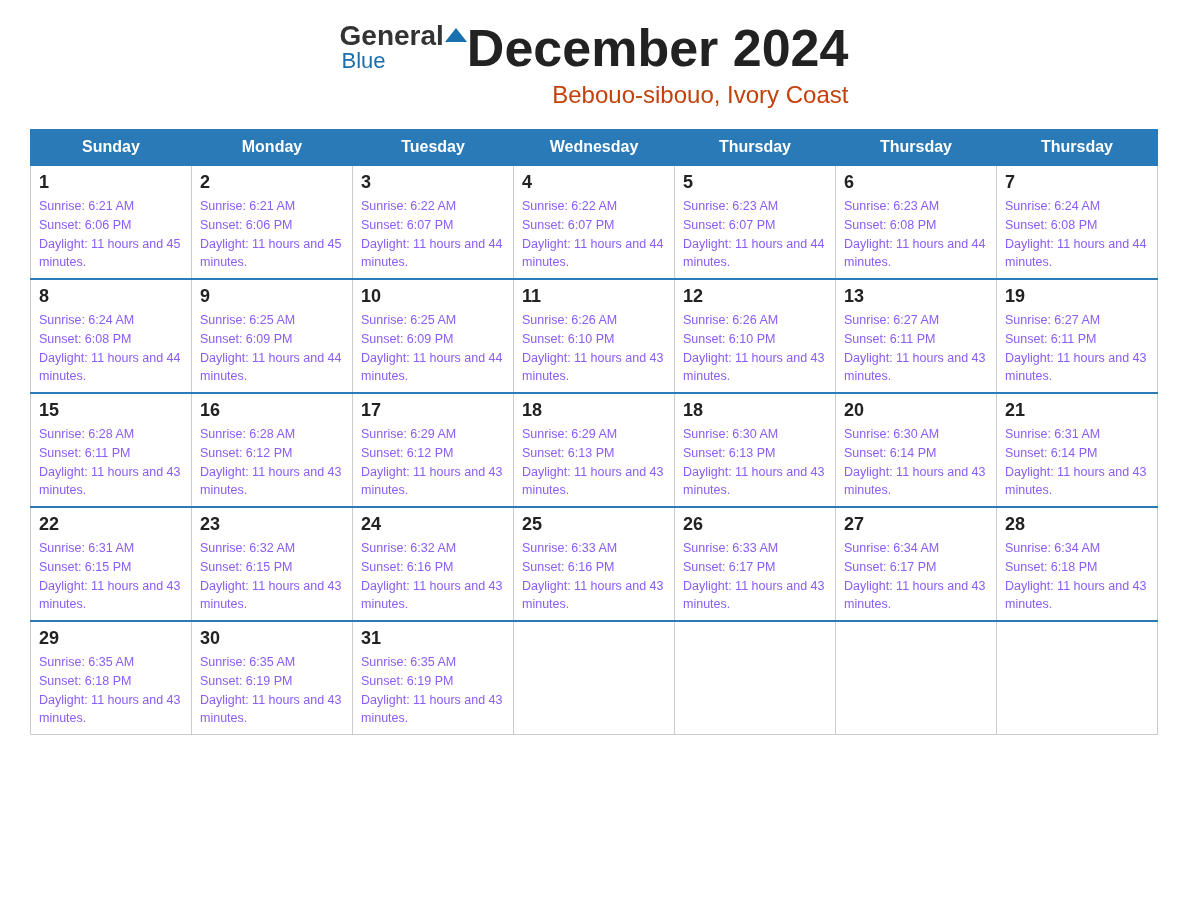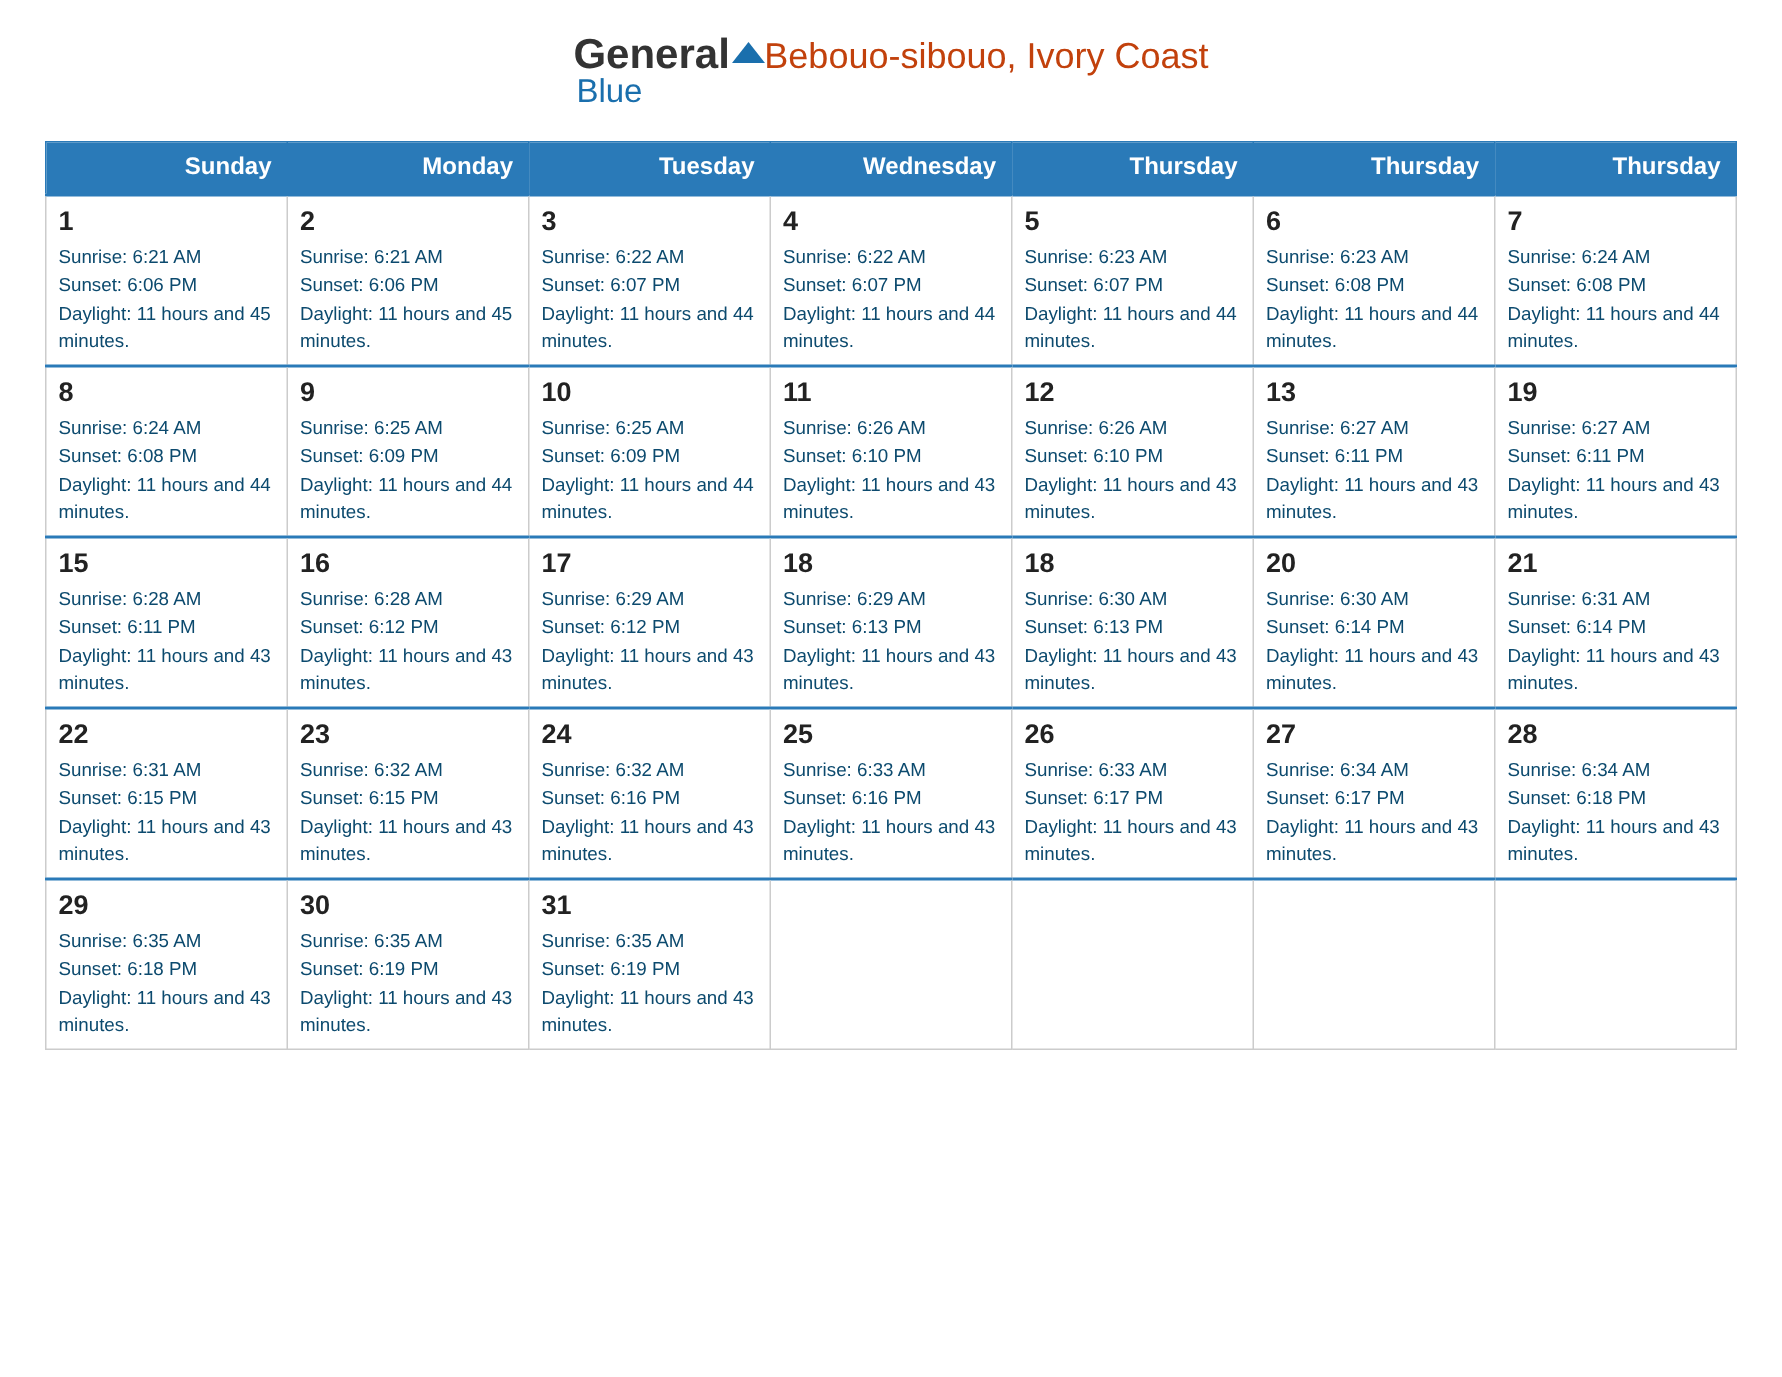--- a/index.html
+++ b/index.html
@@ -50,21 +50,21 @@
     .calendar {
       width: 100%;
       border-collapse: collapse;
     }
     .calendar th {
       background-color: #2a7ab8;
       color: #fff;
       font-size: 16px;
       font-weight: bold;
       padding: 8px 10px;
-      text-align: right;
+      text-align: center;
       border: 1px solid #2a7ab8;
     }
     .calendar td {
       vertical-align: top;
       padding: 6px 8px;
       border: 1px solid #ccc;
       width: 14.28%;
       min-height: 110px;
       font-size: 13px;
       color: #333;
@@ -72,21 +72,21 @@
     .day-num {
       font-size: 18px;
       font-weight: bold;
       color: #222;
       display: block;
       margin-bottom: 4px;
     }
     .day-info {
       font-size: 12.5px;
       line-height: 1.5;
-      color: #0c4a6e;
+      color: #8b5cf6;
     }
     .calendar tr td {
       background: #fff;
     }
     .empty-cell {
       background: #fff;
     }
     
     .week-row td {
       border-top: 2px solid #2a7ab8;
@@ -99,20 +99,21 @@
   <div class="logo">
     <div style="display:flex; align-items:center;">
       <span class="logo-text">General</span>
       <svg width="22" height="22" viewBox="0 0 22 22" style="margin-left:1px; margin-top:-2px;">
         <polygon points="11,4 22,18 0,18" fill="#1a6fad"></polygon>
       </svg>
     </div>
     <div class="logo-blue-text">Blue</div>
   </div>
   <div class="title-area">
+    <div class="month-title">December 2024</div>
     <div class="location-title">Bebouo-sibouo, Ivory Coast</div>
   </div>
 </div>
 
 <table class="calendar">
   <thead>
     <tr>
     <th>Sunday</th>
         <th>Monday</th>
         <th>Tuesday</th>

